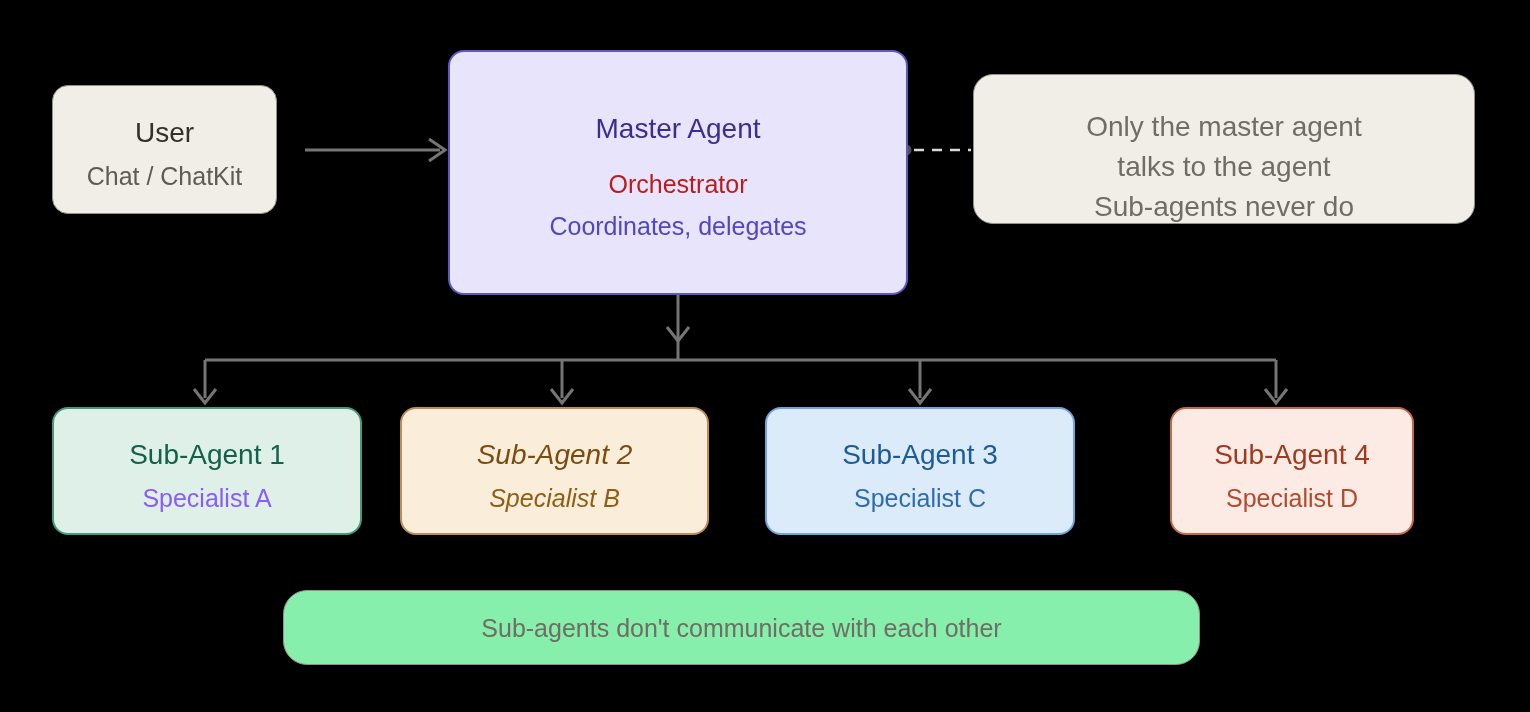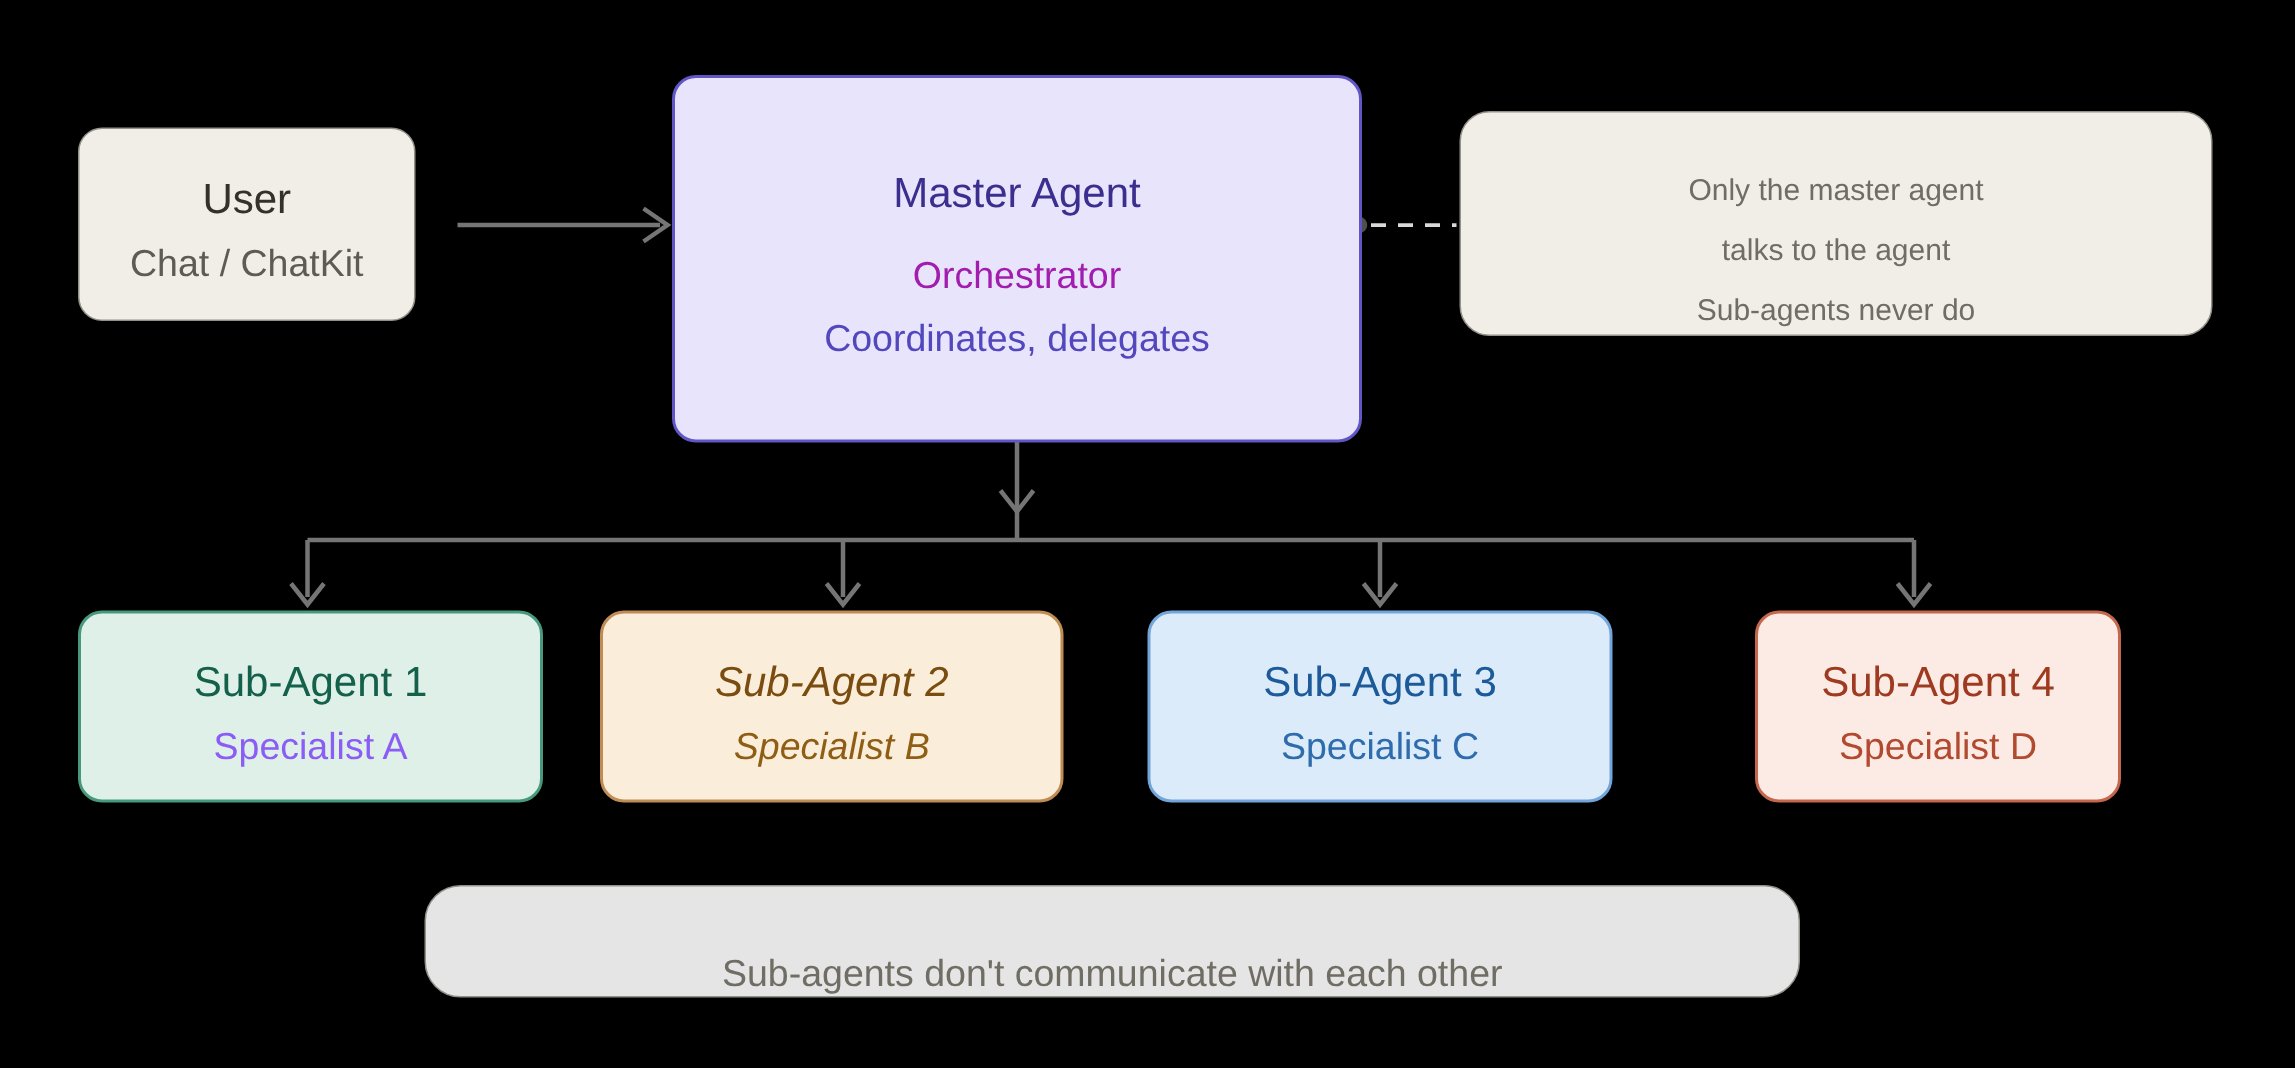--- a/index.html
+++ b/index.html
@@ -48,21 +48,21 @@
     line-height: 42px;
     white-space: nowrap;
   }
   .beige {
     border-width: 1.5px;
   }
   #user-node    { left: 52px;  top: 85px;  width: 225px; height: 129px; padding-top: 9px; }
   #master-node  { left: 448px; top: 50px;  width: 460px; height: 245px; padding-top: 9px; }
   #master-note  { left: 973px; top: 74px;  width: 502px; height: 150px; padding-top: 32px; border-radius: 20px; justify-content: flex-start; }
   #master-note .note-line {
-    font-size: 20px;
+    font-size: 28px;
     line-height: 40px;
     white-space: nowrap;
   }
   .subnode { top: 407px; height: 128px; padding-top: 10px; }
   #sub1-node { left: 52px;   width: 310px; }
   #sub2-node { left: 400px;  width: 309px; font-style: italic; }
   #sub3-node { left: 765px;  width: 310px; }
   #sub4-node { left: 1170px; width: 244px; }
   #bottom-note {
     left: 283px; top: 590px; width: 917px; height: 75px;
@@ -107,21 +107,21 @@
     <line x1="914" y1="150" x2="971" y2="150" stroke-width="2.5" stroke-dasharray="10 8" style="stroke: rgb(216, 216, 216);"></line>
   </svg>
 
   <div id="user-node" class="node beige" style="background-color: rgb(240, 238, 230); border-color: rgb(146, 145, 138);">
     <div class="title" style="color: rgb(51, 49, 43);">User</div>
     <div class="subtitle" style="color: rgb(93, 91, 83);">Chat / ChatKit</div>
   </div>
 
   <div id="master-node" class="node" style="background-color: rgb(231, 228, 251); border-color: rgb(96, 86, 198);">
     <div class="title" style="color: rgb(59, 46, 142);">Master Agent</div>
-    <div class="subtitle" style="color: #a21caf; margin-top: 12px;">Orchestrator</div>
+    <div class="subtitle" style="color: #b91c1c; margin-top: 12px;">Orchestrator</div>
     <div class="subtitle" style="color: rgb(82, 71, 189);">Coordinates, delegates</div>
   </div>
 
   <div id="master-note" class="node beige" style="background-color: rgb(240, 238, 230); border-color: rgb(146, 145, 138);">
     <div class="note-line" style="color: rgb(111, 109, 100);">Only the master agent</div>
     <div class="note-line" style="color: rgb(111, 109, 100);">talks to the agent</div>
     <div class="note-line" style="color: rgb(111, 109, 100);">Sub-agents never do</div>
   </div>
 
   <div id="sub1-node" class="node subnode" style="background-color: rgb(222, 240, 232); border-color: rgb(70, 153, 125);">
@@ -137,17 +137,17 @@
   <div id="sub3-node" class="node subnode" style="background-color: rgb(220, 235, 249); border-color: rgb(114, 165, 218);">
     <div class="title" style="color: rgb(28, 90, 153);">Sub-Agent 3</div>
     <div class="subtitle" style="color: rgb(46, 108, 174);">Specialist C</div>
   </div>
 
   <div id="sub4-node" class="node subnode" style="background-color: rgb(252, 235, 228); border-color: rgb(197, 103, 76);">
     <div class="title" style="color: rgb(158, 58, 32);">Sub-Agent 4</div>
     <div class="subtitle" style="color: rgb(177, 74, 46);">Specialist D</div>
   </div>
 
-  <div id="bottom-note" class="node beige" style="background-color: #e5e5e5; border-color: rgb(146, 145, 138); justify-content: flex-end;">
+  <div id="bottom-note" class="node beige" style="background-color: #86efac; border-color: rgb(146, 145, 138);">
     <div class="note-line" style="color: rgb(111, 109, 100);">Sub-agents don't communicate with each other</div>
   </div>
 
 </div>
 
 </body></html>

